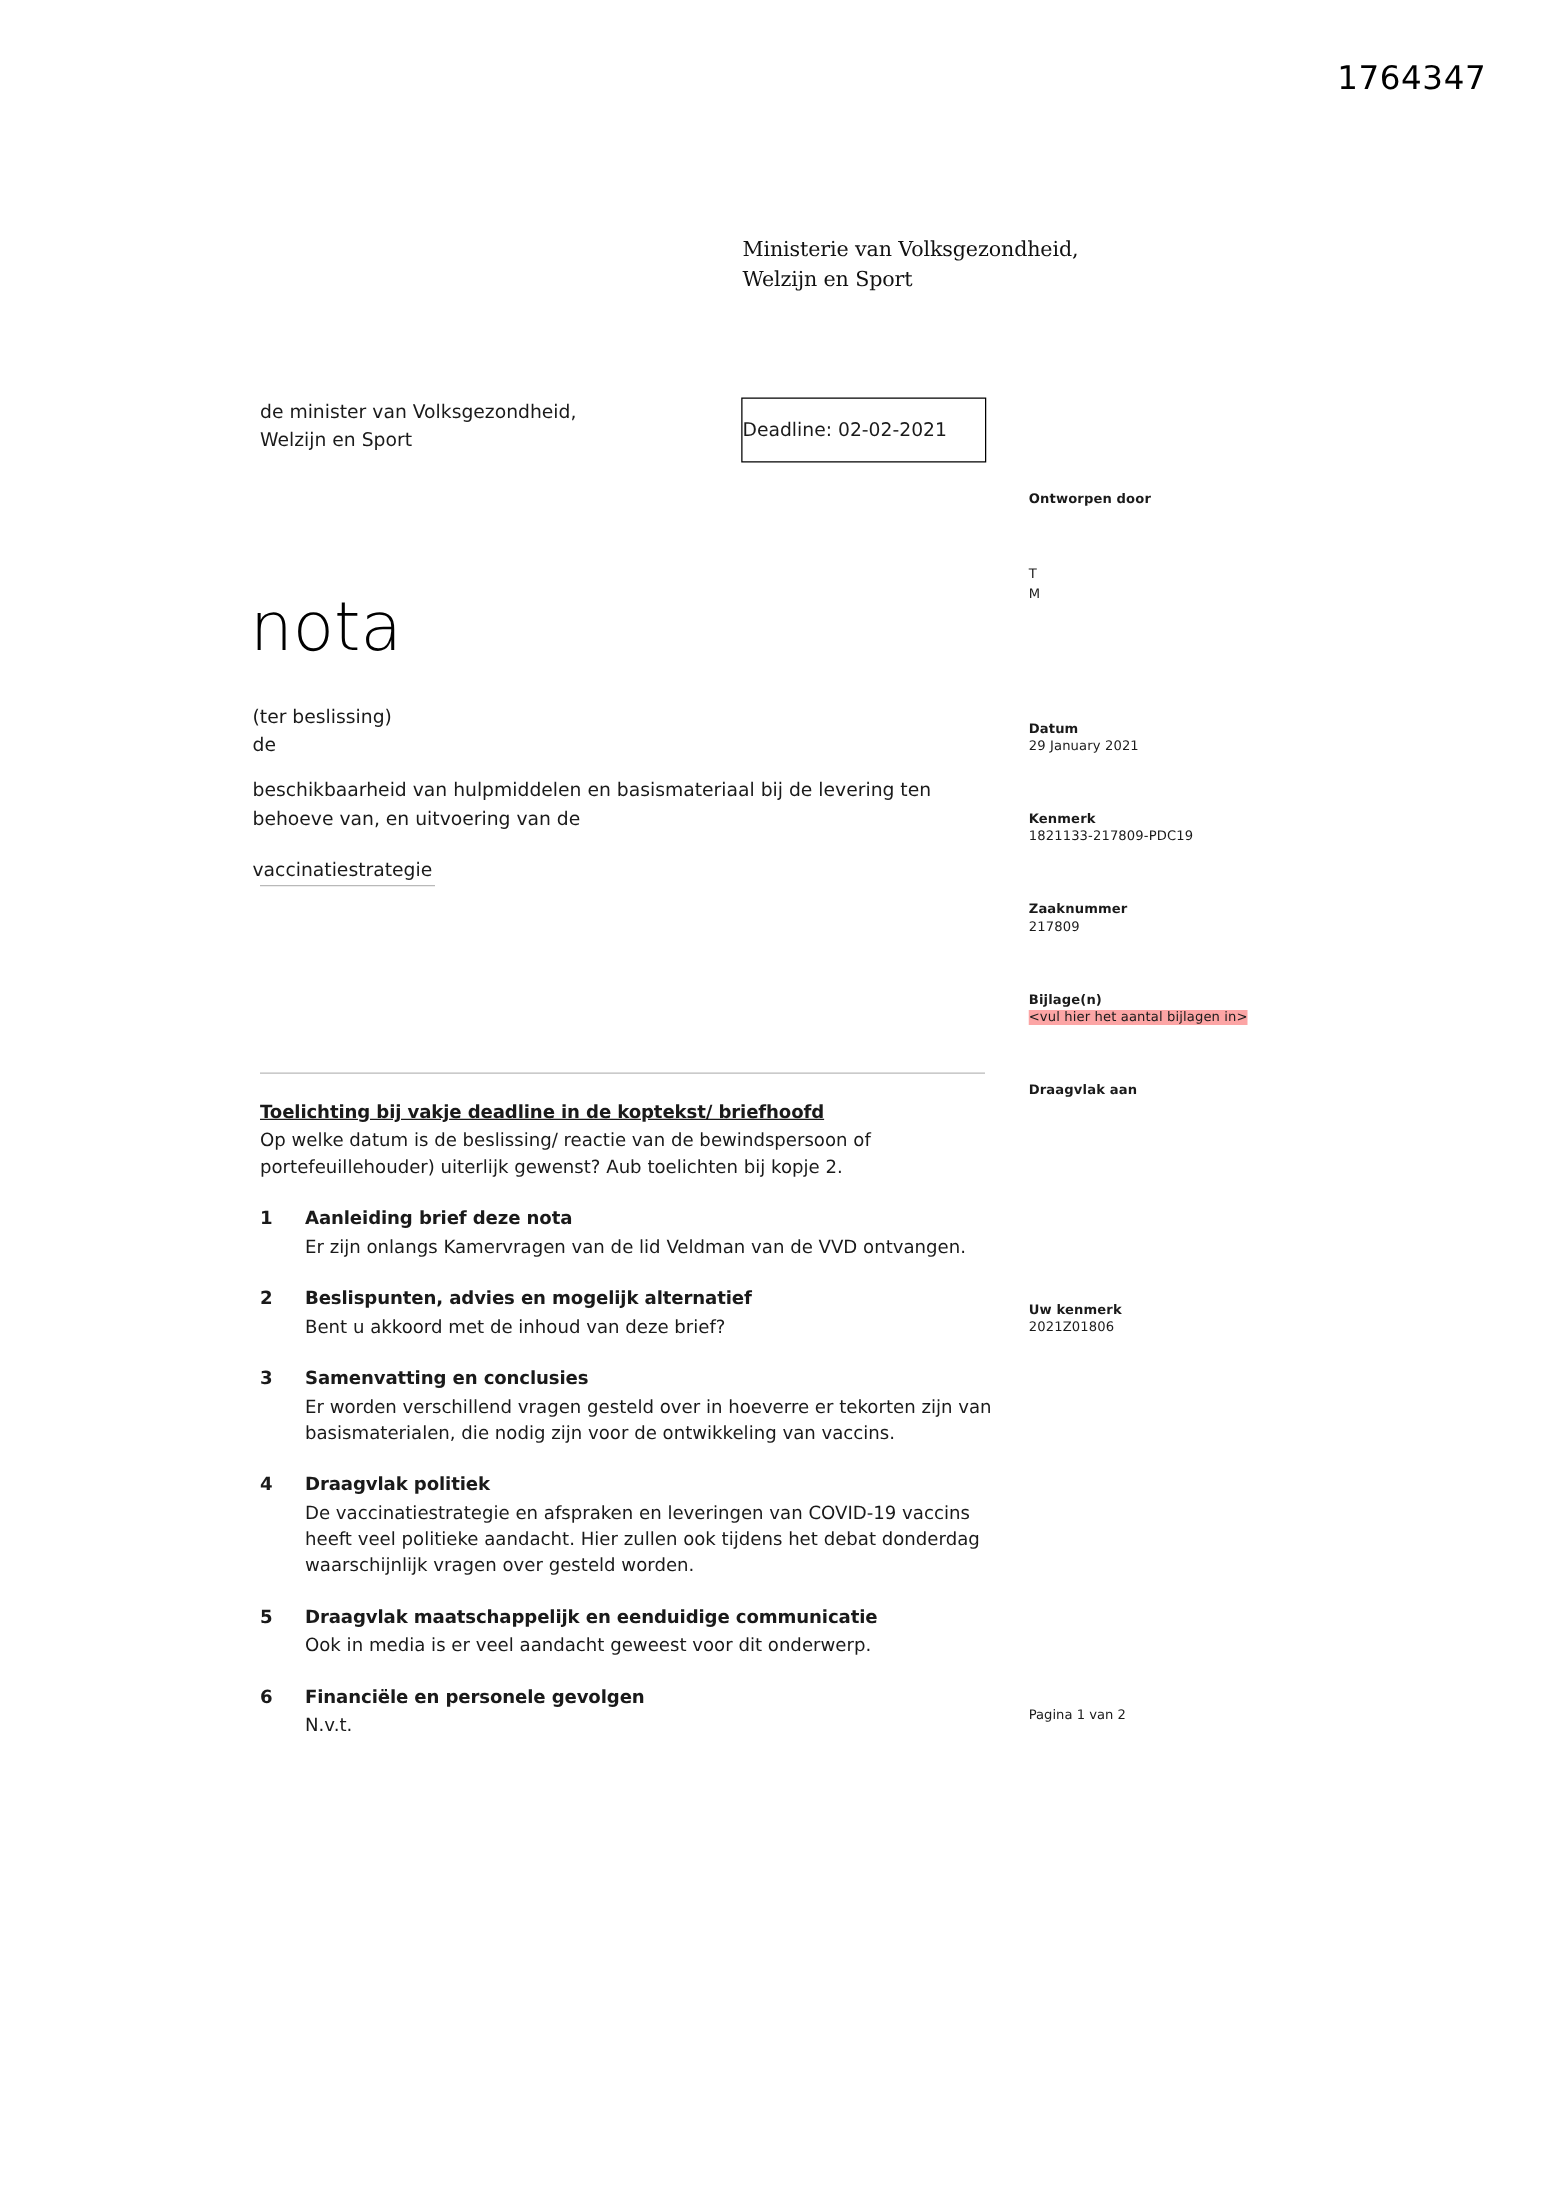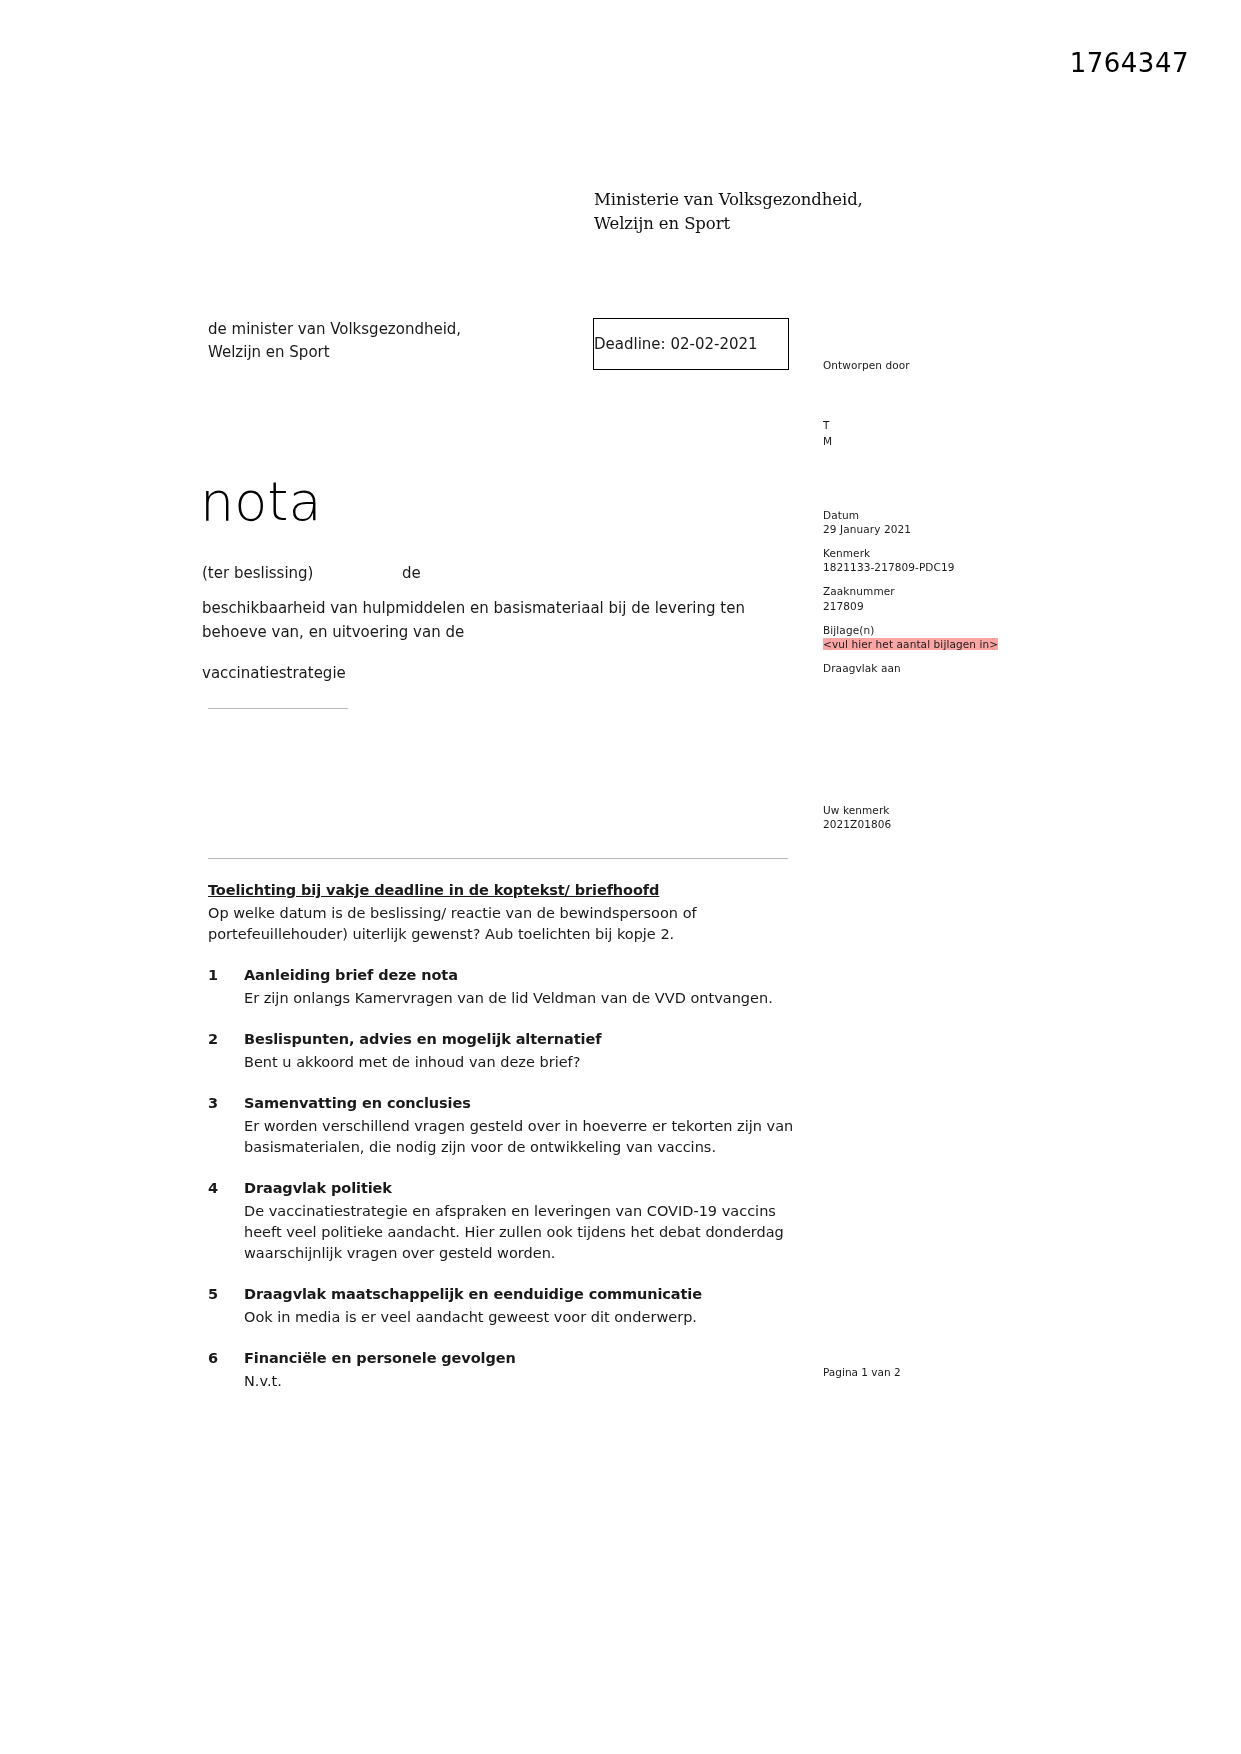--- a/index.html
+++ b/index.html
@@ -70,23 +70,24 @@
   .meta {
     position: absolute;
     left: 733px;
     top: 262px;
     width: 200px;
     font-size: 10.5px;
     line-height: 1.35;
     color: #1a1a1a;
   }
   .meta-label {
-    font-weight: normal;
+    font-weight: bold;
     font-size: 10.5px;
     letter-spacing: 0.1px;
+    margin-top: 34px;
   }
   .meta-value {
     font-size: 10.5px;
     letter-spacing: 0.1px;
   }
   .meta-gap-sm { height: 10px; }
   .meta-gap-md { height: 46px; }
   .meta-gap-lg { height: 58px; }
   .meta-gap-xl { height: 128px; }
   .highlight {
@@ -113,20 +114,21 @@
     position: absolute;
     left: 112px;
     top: 466px;
     width: 600px;
     font-size: 15px;
     line-height: 1.55;
     color: #1a1a1a;
   }
   .subject-row1 {
     display: flex;
+    flex-direction: column;
   }
   .subject-row1 .left { width: 200px; }
   .subject-block {
     margin-top: 12px;
   }
   .subject-block2 {
     margin-top: 18px;
   }
   .rule-short {
     position: absolute;

